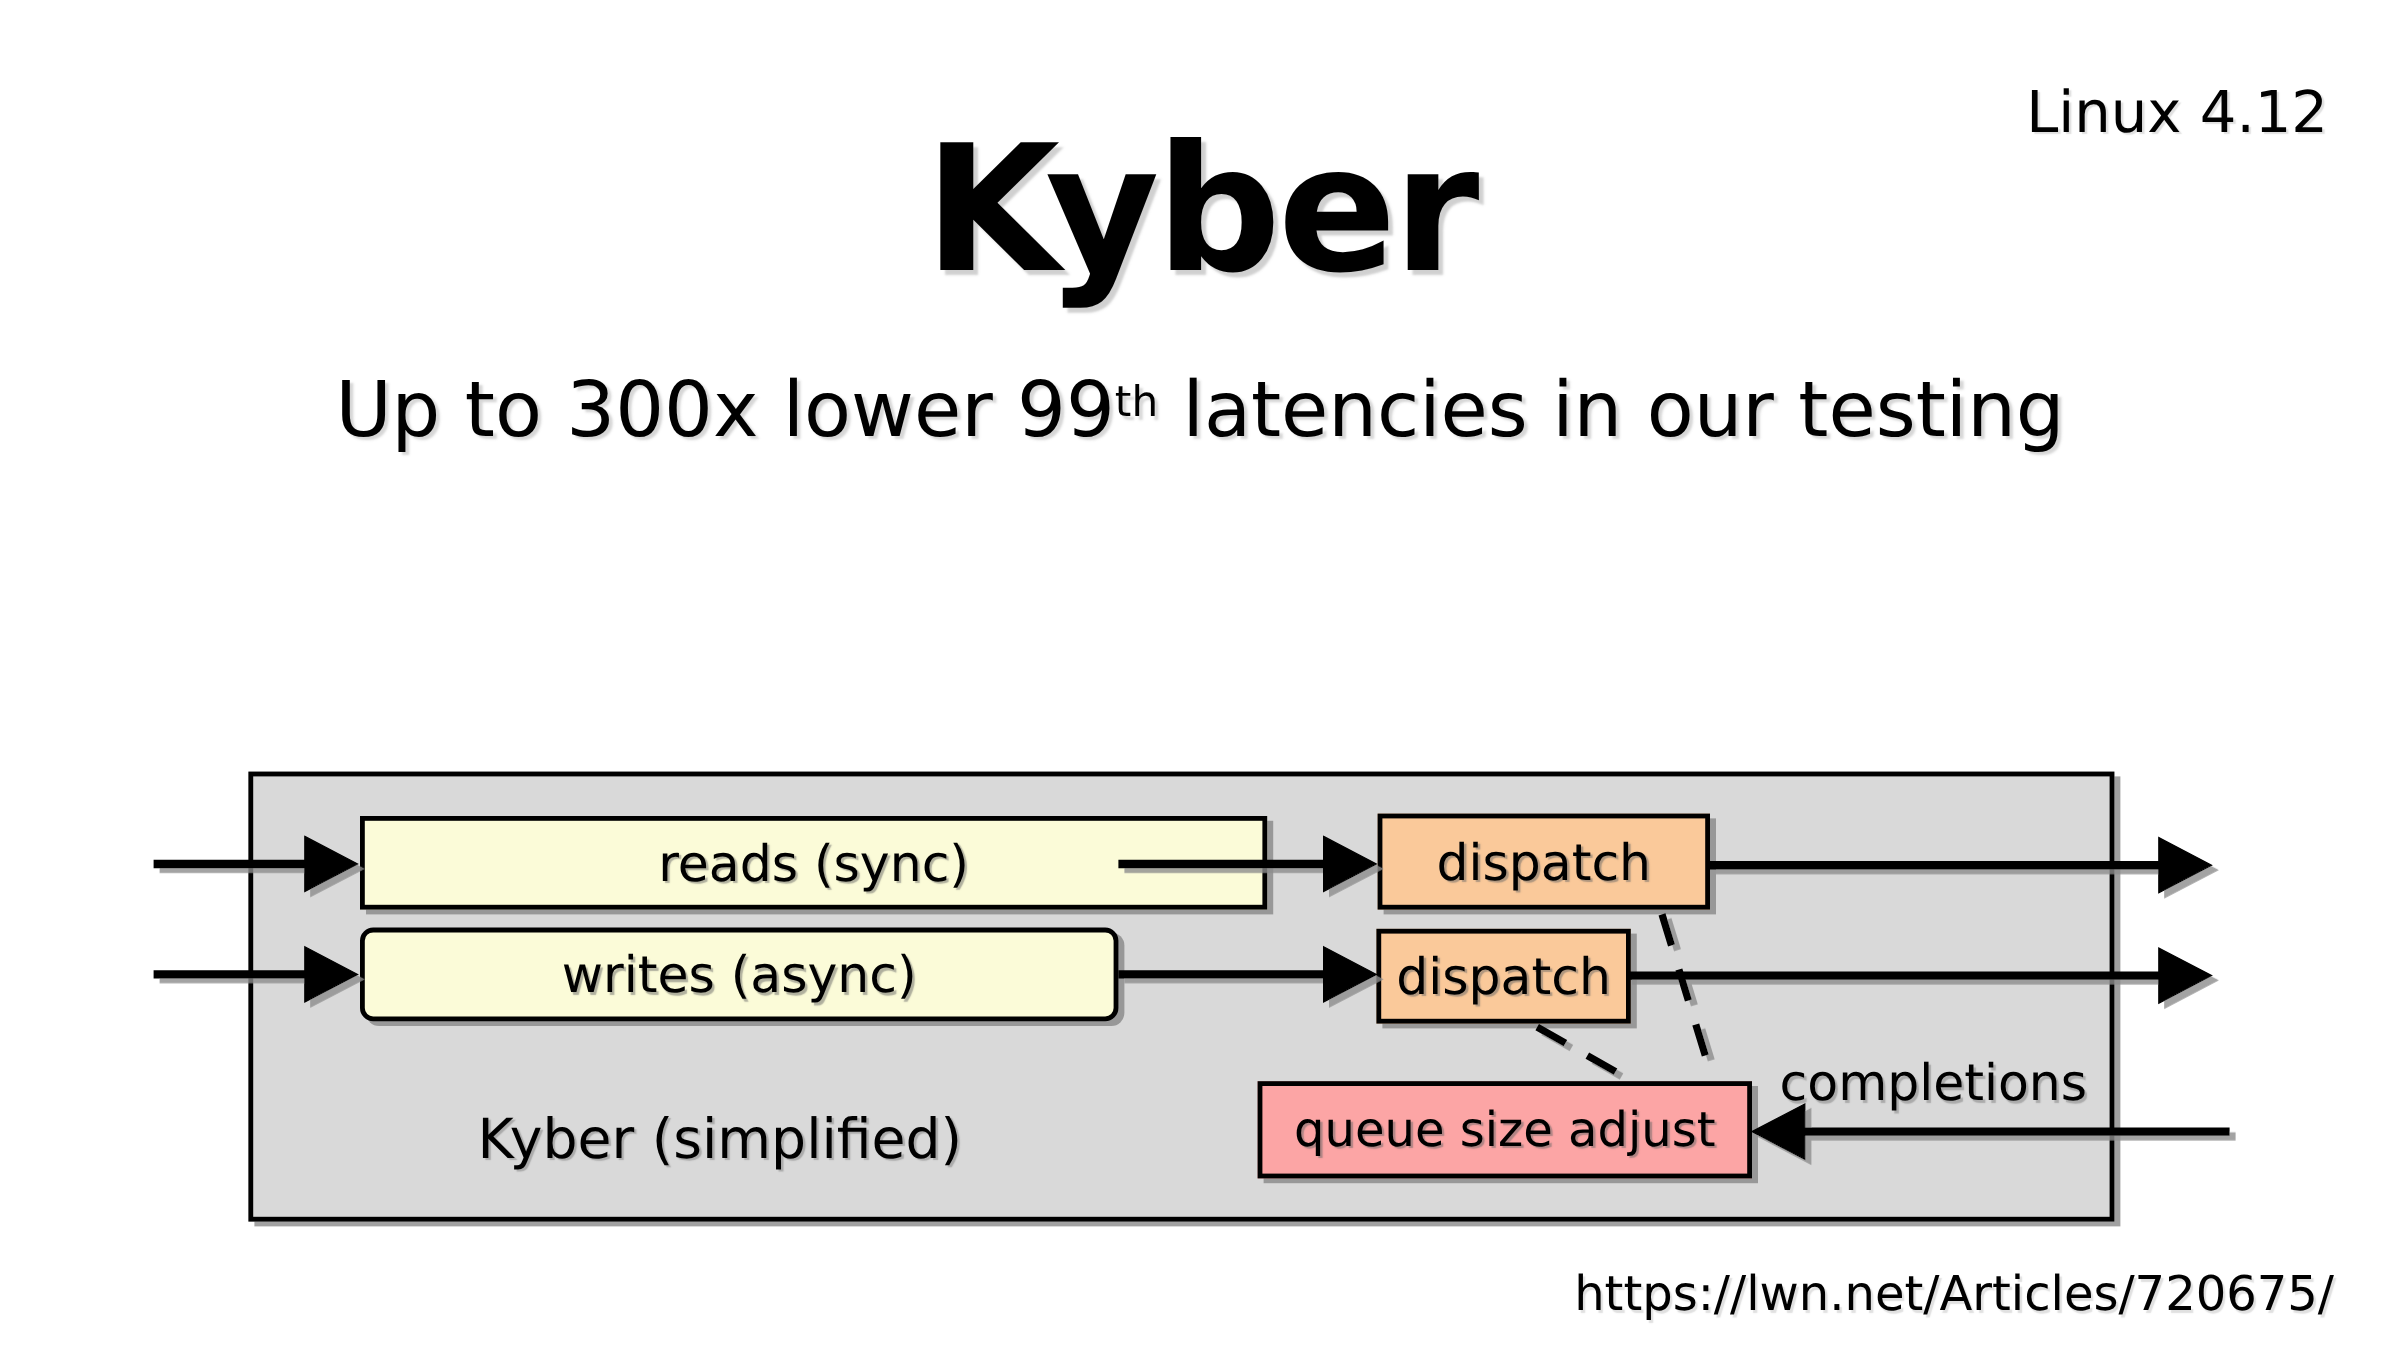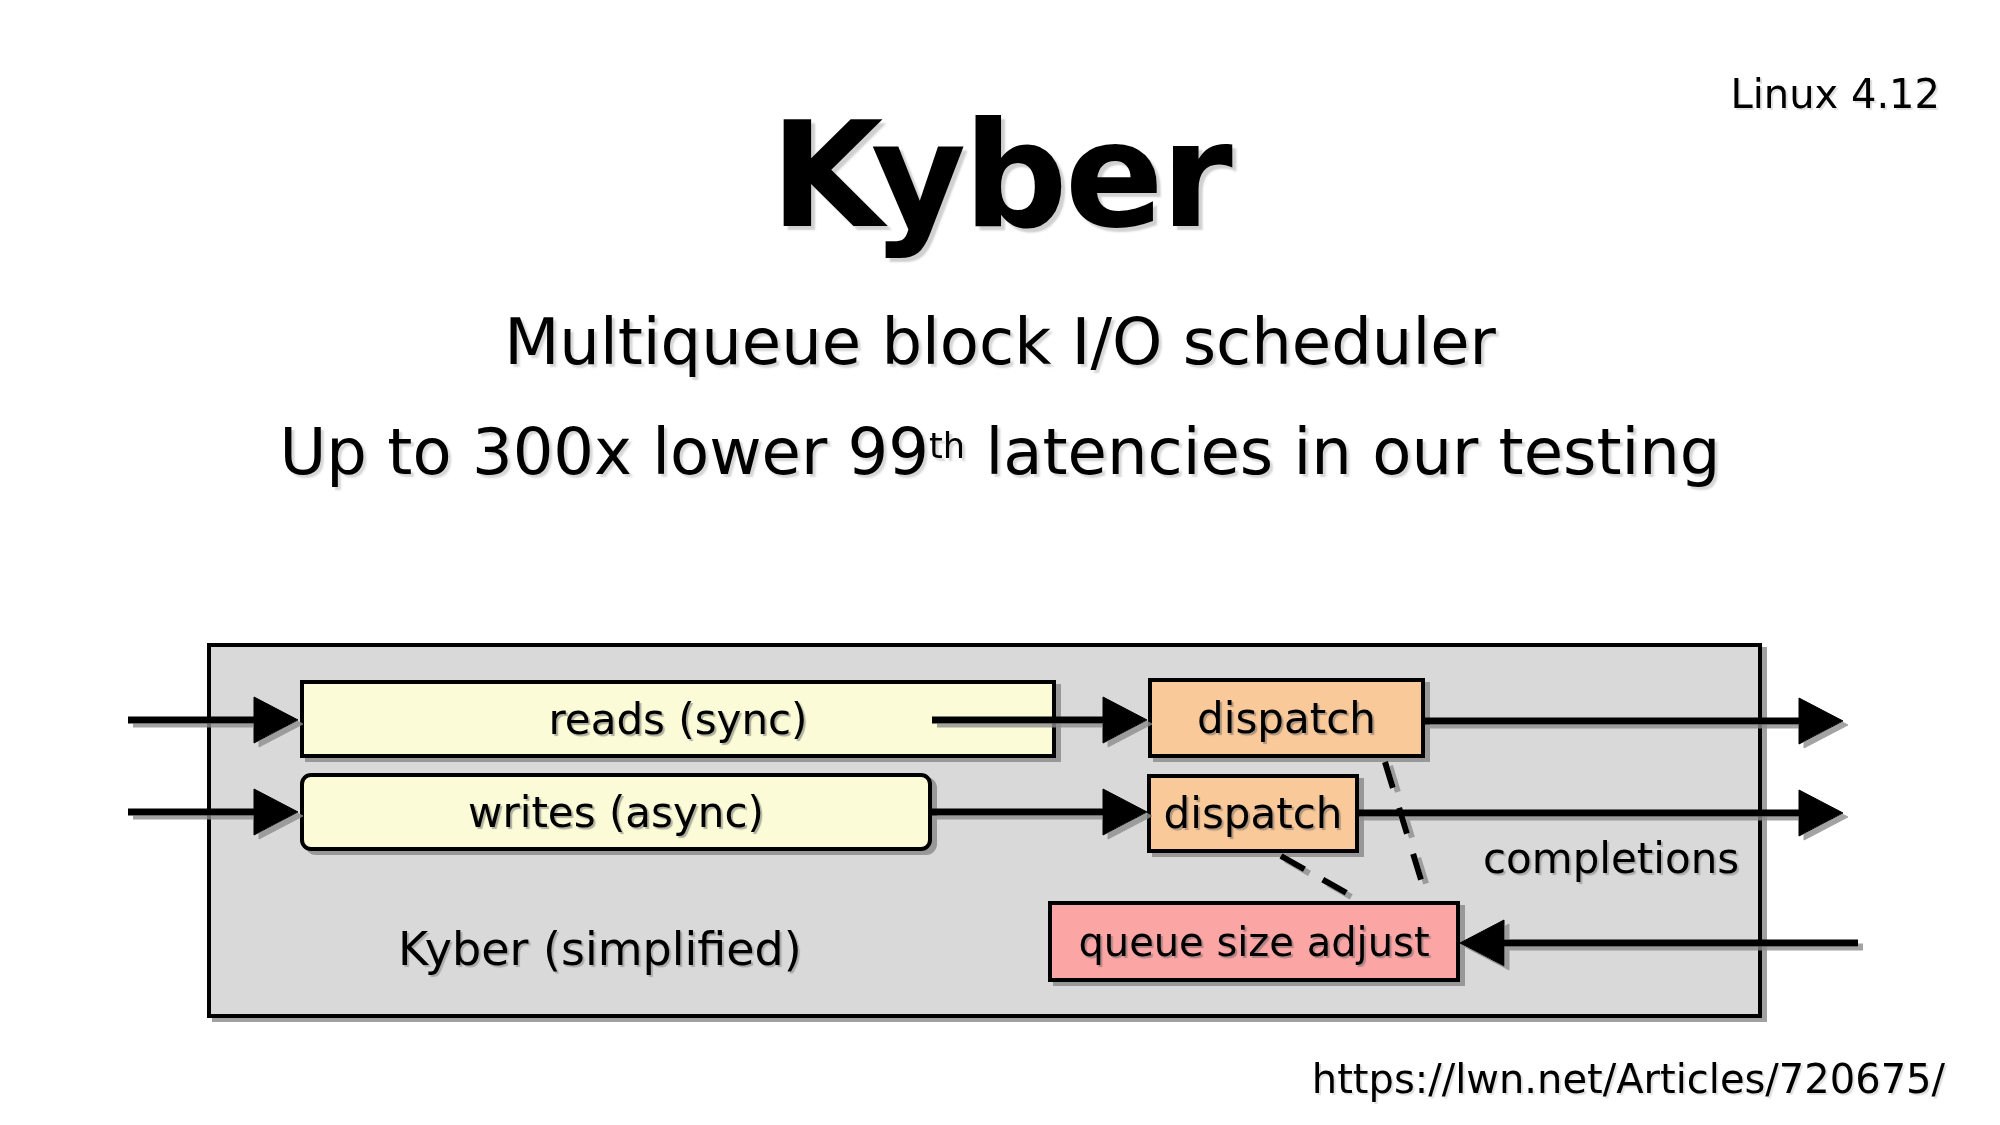--- a/index.html
+++ b/index.html
@@ -8,21 +8,21 @@
     background: #ffffff;
     overflow: hidden;
     font-family: "DejaVu Sans", "Liberation Sans", sans-serif;
     color: #000;
   }
   #slide { position: relative; width: 2000px; height: 1125px; }
 
   
   .version-label {
     position: absolute; top: 68px; right: 60px;
-    font-size: 40px; line-height: 52px;
+    font-size: 48px; line-height: 52px;
     text-shadow: 2px 2px 1px rgba(130,130,130,0.25);
   }
   .slide-title {
     position: absolute; top: 95px; left: 0; width: 100%;
     height: 160px; line-height: 160px;
     text-align: center;
     font-size: 146px; font-weight: bold; letter-spacing: -3px;
     text-shadow: 4px 4px 2px rgba(120,120,120,0.35);
   }
   .subtitles {
@@ -55,21 +55,21 @@
   .dispatch2   { left: 1147px; top: 774px; width: 212px; height: 79px; font-size: 42px; }
   .queue-adjust{ left: 1048px; top: 901px; width: 412px; height: 81px; font-size: 40px; }
   .dbox .lbl { text-shadow: 2px 2px 1px rgba(100,100,100,0.5); white-space: nowrap; }
 
   .diagram-caption {
     position: absolute; left: 398px; top: 922px;
     font-size: 46px;
     text-shadow: 2px 2px 1px rgba(100,100,100,0.4);
   }
   .completions-label {
-    position: absolute; left: 1483px; top: 834px;
+    position: absolute; left: 1483px; top: 878px;
     font-size: 42px;
     text-shadow: 2px 2px 1px rgba(100,100,100,0.4);
   }
 
   #arrows {
     position: absolute; left: 0; top: 0;
     width: 2000px; height: 1125px;
     pointer-events: none;
   }
 
@@ -83,21 +83,20 @@
 </head>
 <body>
 
 <div id="slide">
 
   <div class="version-label">Linux 4.12</div>
 
   <h1 class="slide-title">Kyber</h1>
 
   <div class="subtitles">
-    <div>Multiqueue block I/O scheduler</div>
     <div><span>Up to 300x lower 99</span><sup>th</sup><span> latencies in our testing</span></div>
   </div>
 
   <div id="diagram">
 
     <div class="dbox scheduler-container" style="background-color: rgb(217, 217, 217);"></div>
 
     <div class="dbox queue-box" style="background-color: rgb(251, 251, 216);">
       <span class="lbl">reads (sync)</span>
     </div>

